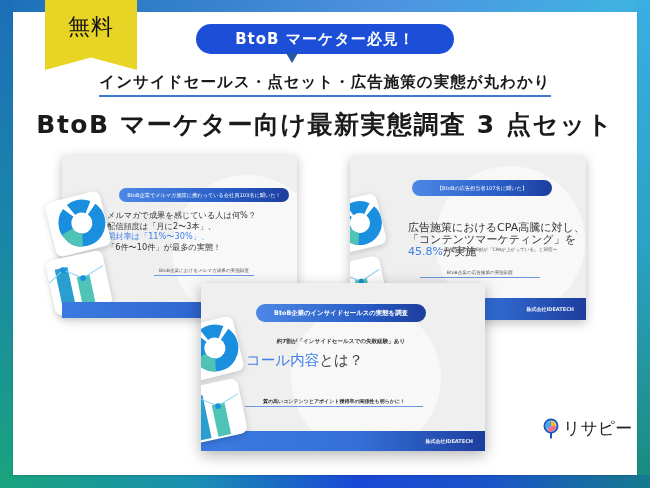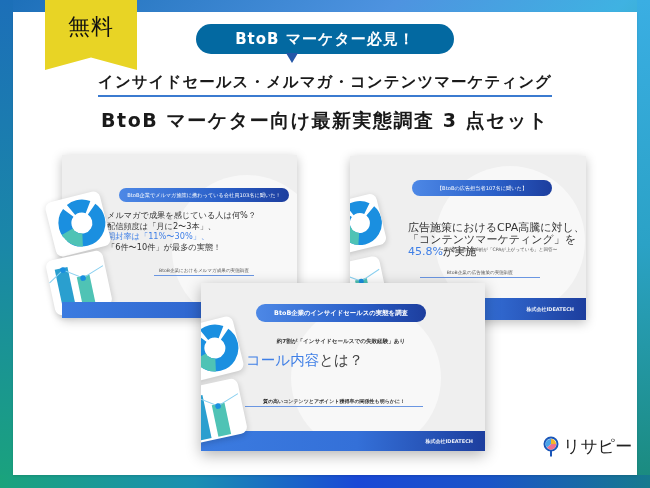--- a/index.html
+++ b/index.html
@@ -34,41 +34,41 @@
     clip-path: polygon(0 0, 100% 0, 100% 100%, 50% 82%, 0 100%);
     display: flex; align-items: flex-start; justify-content: center;
     padding-top: 12px;
   }
   .free-badge span {
     font-weight: normal; font-size: 22px; color: #111; letter-spacing: 1px;
   }
 
   .bubble {
     position: absolute; left: 196px; top: 24px; width: 258px; height: 30px;
-    background: #0369a1; border-radius: 15px;
+    background: #1d4ed8; border-radius: 15px;
     display: flex; align-items: center; justify-content: center;
   }
   .bubble span { color: #fff; font-weight: bold; font-size: 15px; letter-spacing: 1px; }
   .bubble-tail {
     position: absolute; left: 286px; top: 53px; width: 0; height: 0;
     border-left: 6px solid transparent; border-right: 6px solid transparent;
     border-top: 10px solid #2457a8;
   }
 
   .subtitle {
     position: absolute; left: 0; width: 650px; top: 72px; text-align: center;
   }
   .subtitle span {
     display: inline-block; font-weight: bold; font-size: 15.5px; color: #1a1a1a;
     letter-spacing: 1px; padding-bottom: 2px;
     border-bottom: 2px solid #3b7bd0;
   }
   .title {
     position: absolute; left: 0; width: 650px; top: 108px; text-align: center;
-    font-weight: bold; font-size: 19px; color: #1a1a1a; letter-spacing: 1.5px;
+    font-weight: bold; font-size: 25px; color: #1a1a1a; letter-spacing: 1.5px;
   }
 
   
   .card {
     position: absolute; background: #efefef;
     box-shadow: 0 3px 10px rgba(0,0,0,0.25);
     overflow: hidden;
   }
   .card .watermark {
     position: absolute; border-radius: 50%;
@@ -93,21 +93,21 @@
     position: absolute; text-align: center; color: #555; white-space: nowrap;
   }
   .card-caption.underline { border-bottom: 1px solid #6a96e2; }
 
   .mini-card {
     position: absolute; background: #ffffff; border-radius: 7px;
     box-shadow: 0 2px 6px rgba(0,0,0,0.18);
   }
 
   .logo {
-    position: absolute; left: 543px; top: 435px; display: flex; align-items: center; gap: 4px;
+    position: absolute; left: 543px; top: 417px; display: flex; align-items: center; gap: 4px;
   }
   .logo span { font-size: 17px; color: #222; letter-spacing: 0px; }
 </style>
 </head>
 <body>
 
 <div class="frame"></div>
 <div class="frame-left"></div>
 <div class="frame-right"></div>
 <div class="frame-bottom"></div>
@@ -117,21 +117,21 @@
 <div class="free-badge">
   <span>無料</span>
 </div>
 
 <div class="bubble">
   <span>BtoB マーケター必見！</span>
 </div>
 <div class="bubble-tail"></div>
 
 <div class="subtitle">
-  <span>インサイドセールス・メルマガ・コンテンツマーケティング</span>
+  <span>インサイドセールス・点セット・広告施策の実態が丸わかり</span>
 </div>
 <div class="title">BtoB マーケター向け最新実態調査 3 点セット</div>
 
 <div class="card" style="left:62px; top:155px; width:235px; height:162px;">
   <div class="watermark" style="left:110px; top:20px; width:150px; height:150px;"></div>
   <div class="pill" style="left:57px; top:33px; width:170px; height:14px; font-size:5.2px; font-weight:normal;">BtoB企業でメルマガ施策に携わっている会社員103名に聞いた！</div>
   <div class="card-text" style="left:45px; top:55px; width:195px; font-size:8.2px; line-height:10.5px;">
     <div>メルマガで成果を感じている人は何%？</div>
     <div>配信頻度は「月に2〜3本」、</div>
     <div class="hl">開封率は「11%〜30%」、</div>

